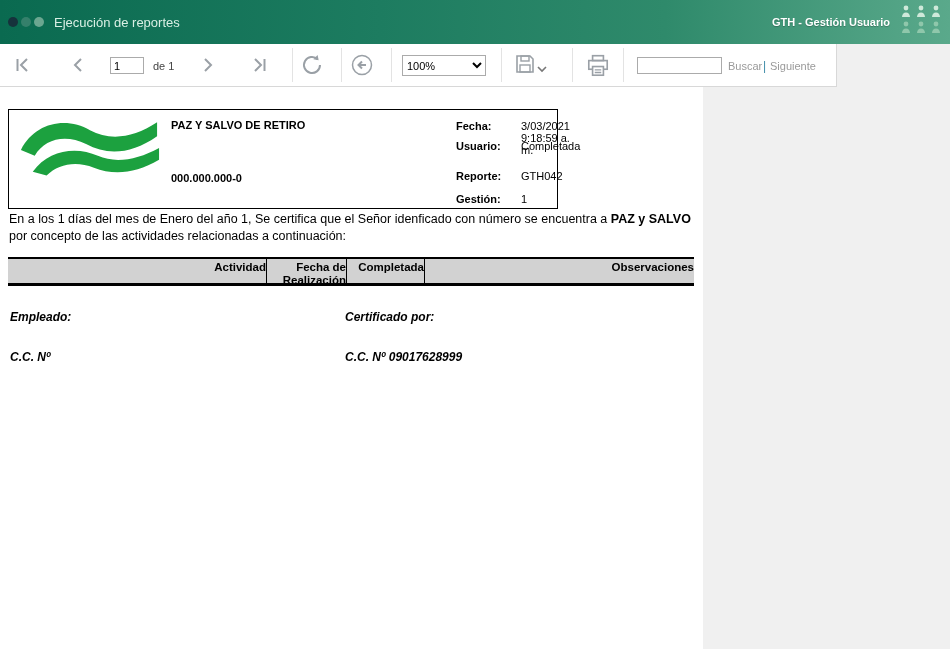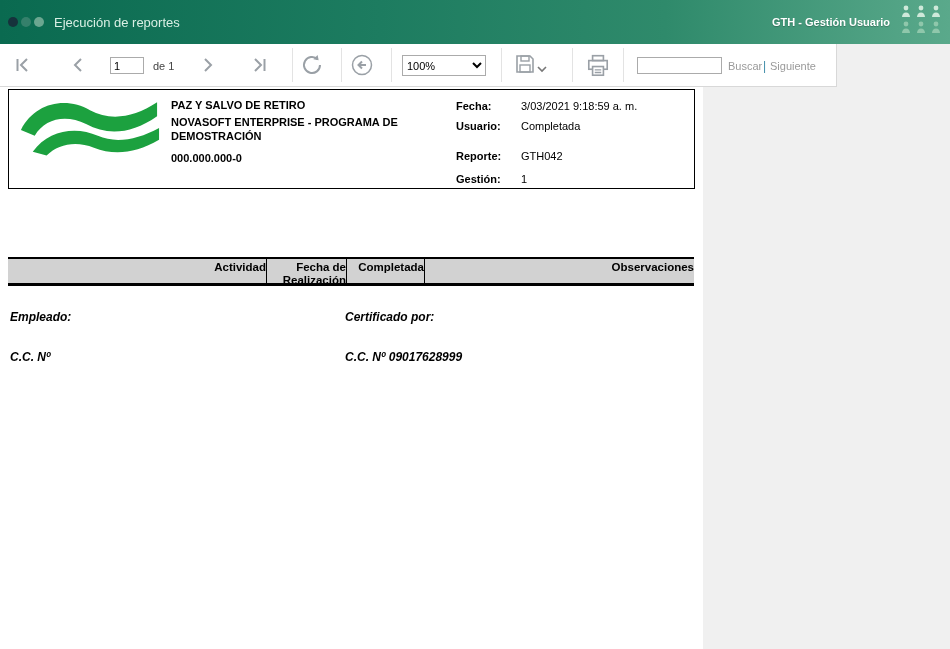--- a/index.html
+++ b/index.html
@@ -46,21 +46,21 @@
   }
   .find-label { position:absolute; left:728px; top:16px; font-size:11px; color:#9a9a9a; }
   .find-sep { position:absolute; left:763px; top:15px; font-size:12px; color:#3e8ca8; }
   .next-label { position:absolute; left:770px; top:16px; font-size:11px; color:#9a9a9a; cursor:pointer; }
   .save-chevron { display:inline-block; vertical-align:top; margin-top:12px; }
 
   
   .page { position:absolute; top:43px; left:0; width:703px; height:562px; background:#ffffff; }
 
   .report-header-box {
-    position:absolute; top:2px; left:8px; width:687px; height:100px;
+    position:absolute; top:22px; left:8px; width:550px; height:100px;
     border:1px solid #000;
   }
   .logo { position:absolute; left:6px; top:4px; }
   .rh-title   { position:absolute; left:162px; top:9px;  width:250px; font-size:11px; font-weight:bold; color:#000; }
   .rh-sub     { position:absolute; left:162px; top:25px; width:242px; font-size:11px; font-weight:bold; line-height:14px; color:#000; }
   .rh-company { position:absolute; left:162px; top:62px; font-size:11px; font-weight:bold; color:#000; }
   .rh-field-label { position:absolute; left:447px; font-size:11px; font-weight:bold; color:#000; }
   .rh-field-value { position:absolute; left:512px; font-size:11px; color:#000; }
   .fy0 { top:10px; } .fy1 { top:30px; } .fy2 { top:60px; } .fy3 { top:83px; }
 
@@ -217,33 +217,33 @@
     <div class="report-header-box">
 
       <span class="logo">
         <svg width="148" height="64" viewBox="0 0 150 64">
           <path d="M6 36 C20 8 52 2 76 16 C96 27 120 24 144 8 L144 22 C118 40 94 42 72 30 C52 20 30 24 20 42 Z" fill="#1ca13f"></path>
           <path d="M18 58 C34 36 62 32 84 42 C102 50 124 46 146 34 L146 46 C122 60 100 62 80 54 C62 47 44 50 32 62 Z" fill="#1ca13f"></path>
         </svg>
       </span>
 
       <div class="rh-title">PAZ Y SALVO DE RETIRO</div>
-      <div class="rh-sub">NOVASOFT ENTERPRISE  -  PROGRAMA DE DEMOSTRACIÓN</div>
       <div class="rh-company">000.000.000-0</div>
 
       <span class="rh-field-label fy0">Fecha:</span>
       <span class="rh-field-value fy0">3/03/2021 9:18:59 a. m.</span>
       <span class="rh-field-label fy1">Usuario:</span>
       <span class="rh-field-value fy1">Completada</span>
       <span class="rh-field-label fy2">Reporte:</span>
       <span class="rh-field-value fy2">GTH042</span>
       <span class="rh-field-label fy3">Gestión:</span>
       <span class="rh-field-value fy3">1</span>
     </div>
 
+    <p class="cert"><span>En  a los 1 días del mes de Enero del año 1, Se certifica que el Señor  idenficado con  número  se encuentra a </span><b>PAZ y SALVO</b><span> por concepto de las actividades relacionadas a continuación:</span></p>
 
     <div class="act-table">
       <div class="th-cell c0">Actividad</div>
       <div class="th-cell c1">Fecha de Realización</div>
       <div class="th-cell c2">Completada</div>
       <div class="th-cell c3">Observaciones</div>
     </div>
 
     <span class="sig s-emp">Empleado:</span>
     <span class="sig s-cert">Certificado por:</span>

